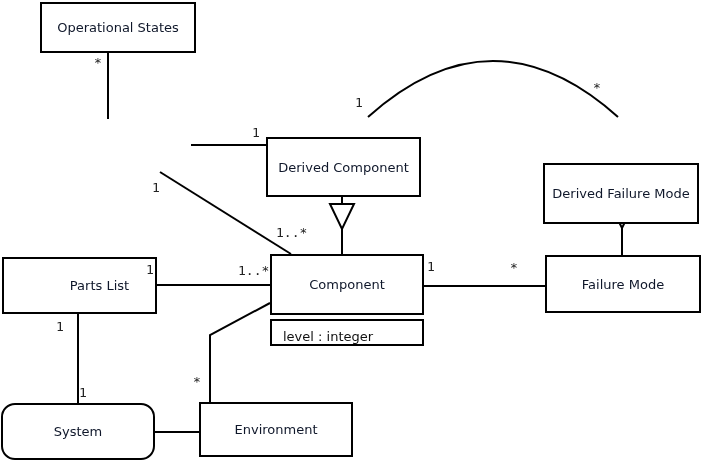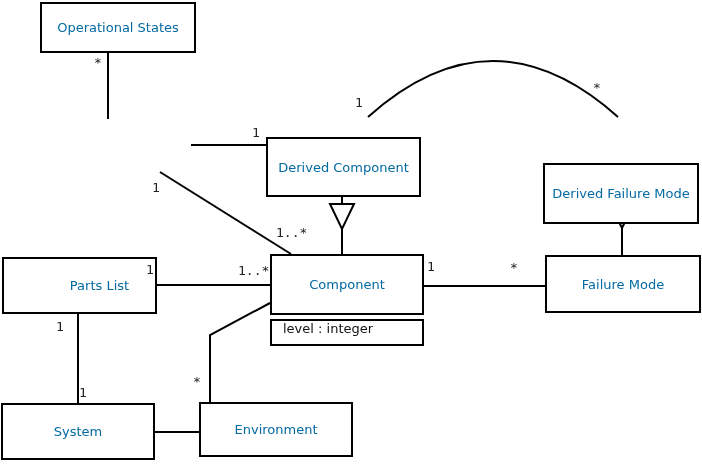--- a/index.html
+++ b/index.html
@@ -20,31 +20,31 @@
   .uml-class {
     position: absolute;
     box-sizing: border-box;
     background: #ffffff;
     border: 2px solid #000000;
     display: flex;
     align-items: center;
     justify-content: center;
     z-index: 2;
     font-size: 13px;
-    color: #0369a1;
+    color: #0f172a;
     text-align: center;
     cursor: default;
   }
   .uml-attr {
     position: absolute;
     box-sizing: border-box;
     background: #ffffff;
     border: 2px solid #000000;
     display: flex;
-    align-items: flex-start;
+    align-items: flex-end;
     justify-content: flex-start;
     padding-left: 11px;
     z-index: 2;
     font-size: 13px;
     color: #111111;
     cursor: default;
   }
   .mult {
     position: absolute;
     z-index: 3;
@@ -110,21 +110,21 @@
     <span>Component</span>
   </div>
   <div class="uml-attr" style="left:270px; top:319px; width:154px; height:27px;">
     <span>level : integer</span>
   </div>
 
   <div class="uml-class" style="left:545px; top:255px; width:156px; height:58px;">
     <span>Failure Mode</span>
   </div>
 
-  <div class="uml-class" style="left:1px; top:403px; width:154px; height:57px;">
+  <div class="uml-class" style="left:1px; top:403px; width:154px; height:57px;border-radius:14px;">
     <span>System</span>
   </div>
 
   <div class="uml-class" style="left:199px; top:402px; width:154px; height:55px;text-align:center;">
     <span>Environment</span>
   </div>
 
   <span class="mult" style="left:94px; top:56px;">*</span>
 
   <span class="mult" style="left:252px; top:126px;">1</span>

